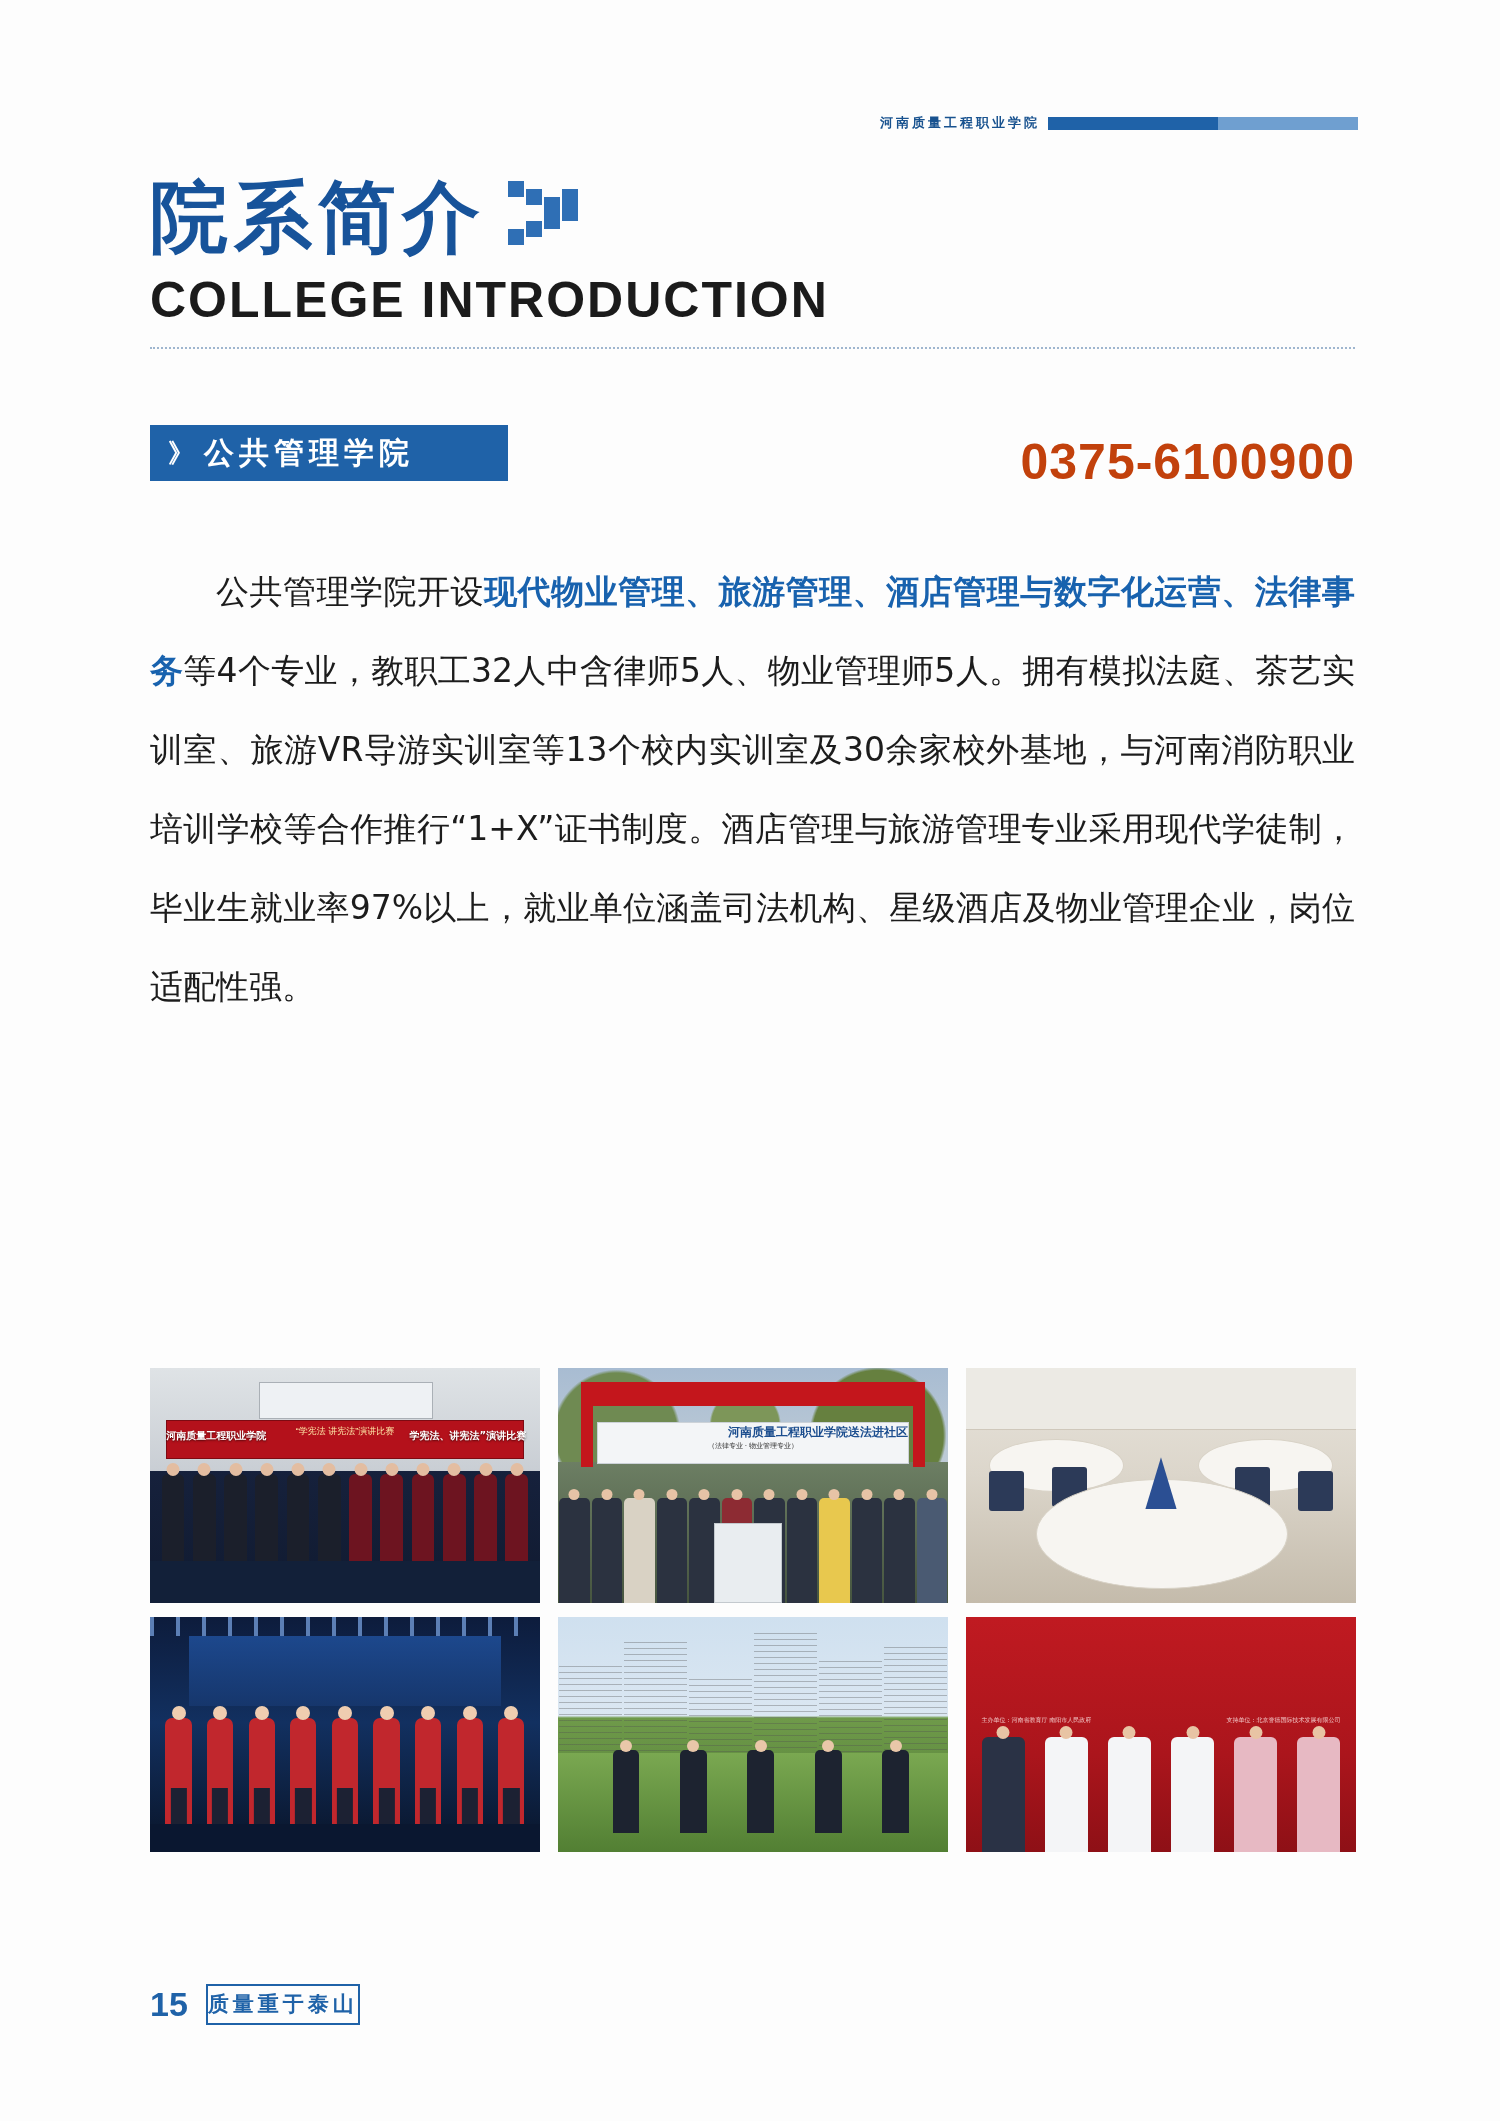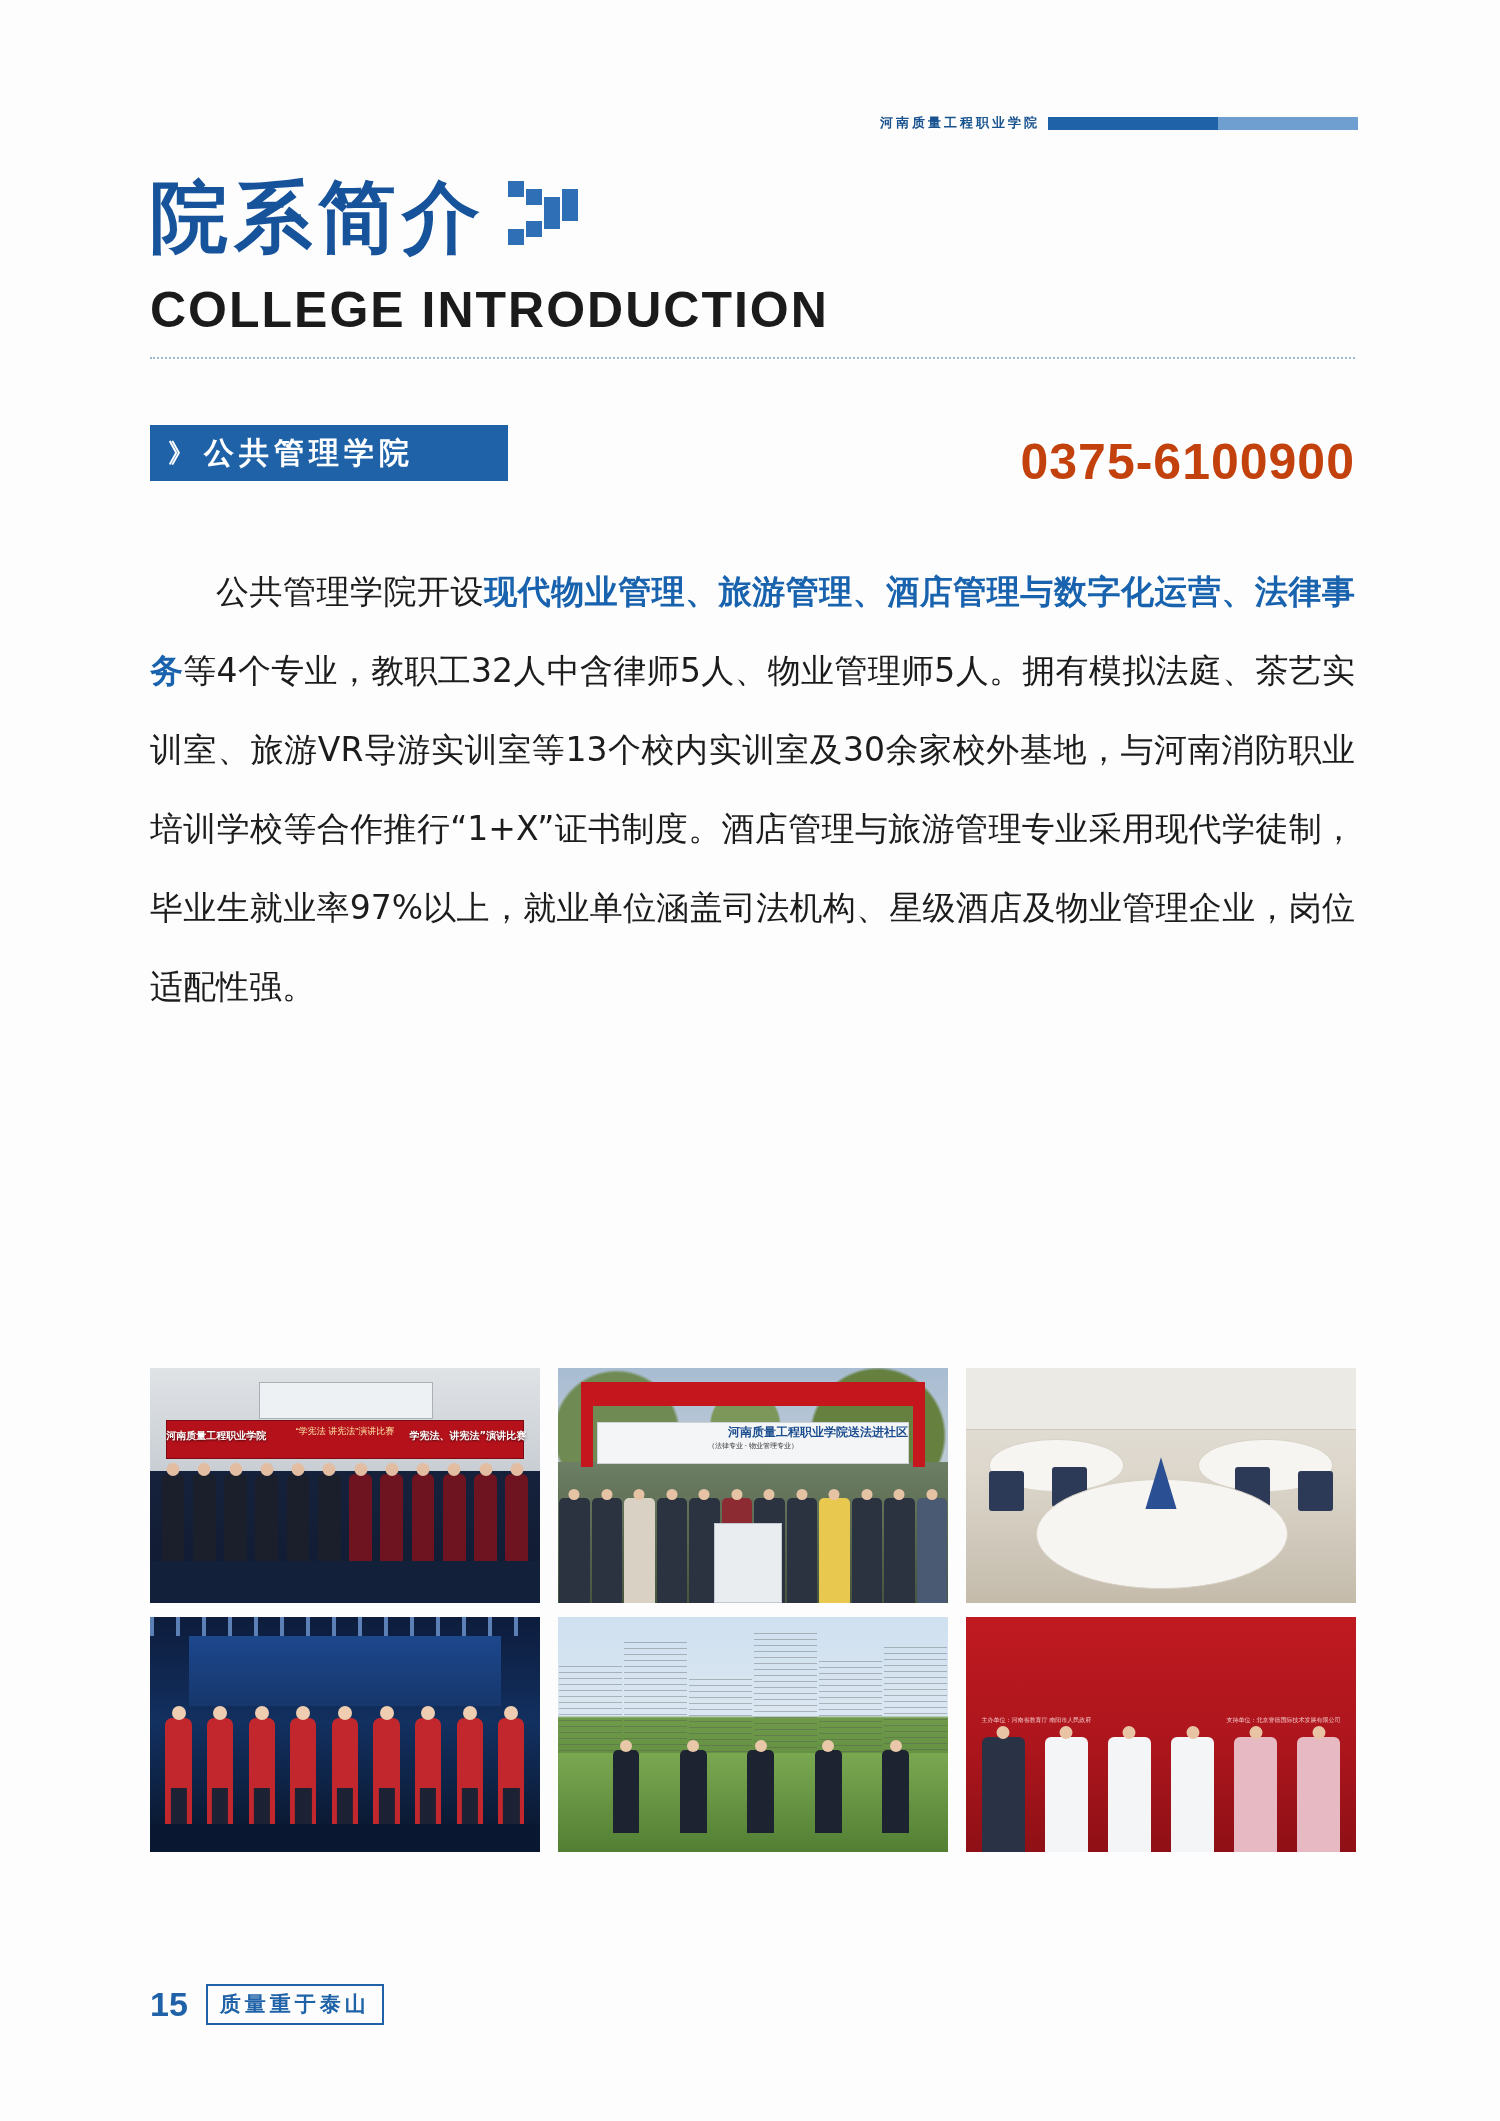--- a/index.html
+++ b/index.html
@@ -61,21 +61,21 @@
     vertical-align: middle;
     font-family: "DejaVu Sans", sans-serif;
   }
   .pixel-arrow {
     display: inline-block;
     vertical-align: middle;
     margin-left: 18px;
     margin-bottom: 8px;
   }
   .title-en {
-    margin-top: 22px;
+    margin-top: 12px;
     font-size: 50px;
     font-weight: bold;
     letter-spacing: 2px;
     color: #1b1b1b;
     font-family: "Liberation Sans", sans-serif;
   }
   .dotted-rule {
     margin-top: 18px;
     width: 1205px;
     border-top: 2px dotted #9fb6cf;
@@ -274,21 +274,21 @@
     font-weight: bold;
     margin-right: 18px;
     font-family: "Liberation Sans", sans-serif;
   }
   .motto {
     border: 2px solid #1f62a8;
     color: #1f62a8;
     font-size: 21px;
     font-weight: bold;
     letter-spacing: 4px;
-    padding: 4px 12px 5px;
+    padding: 4px 0 5px;
     font-family: "DejaVu Sans", sans-serif;
   }
 </style>
 </head>
 <body>
 
 <div class="page">
 
   <div class="header-bar">
     <div class="hb-label">河南质量工程职业学院</div>

